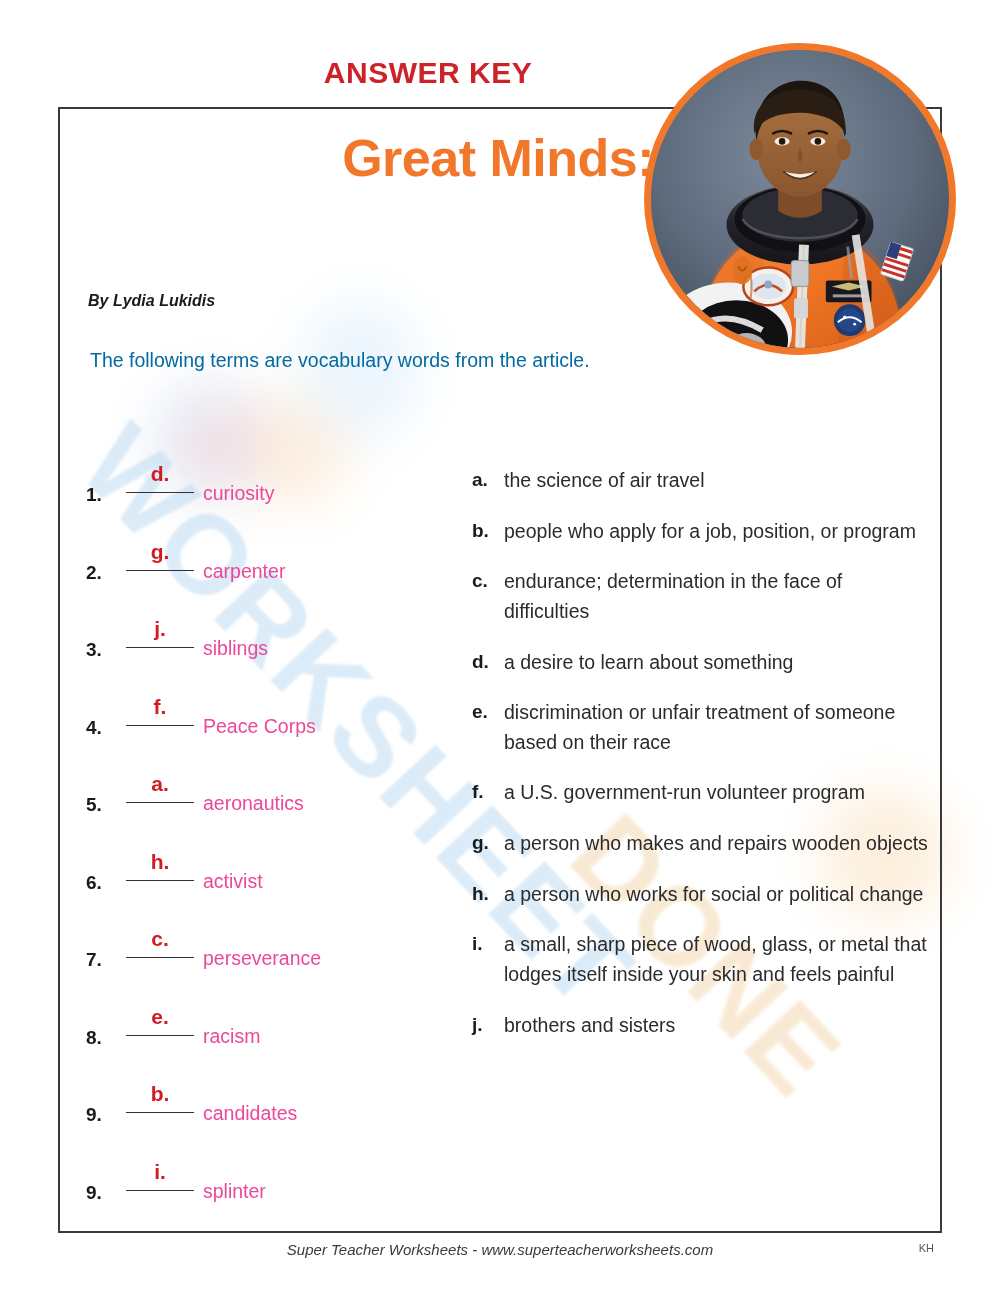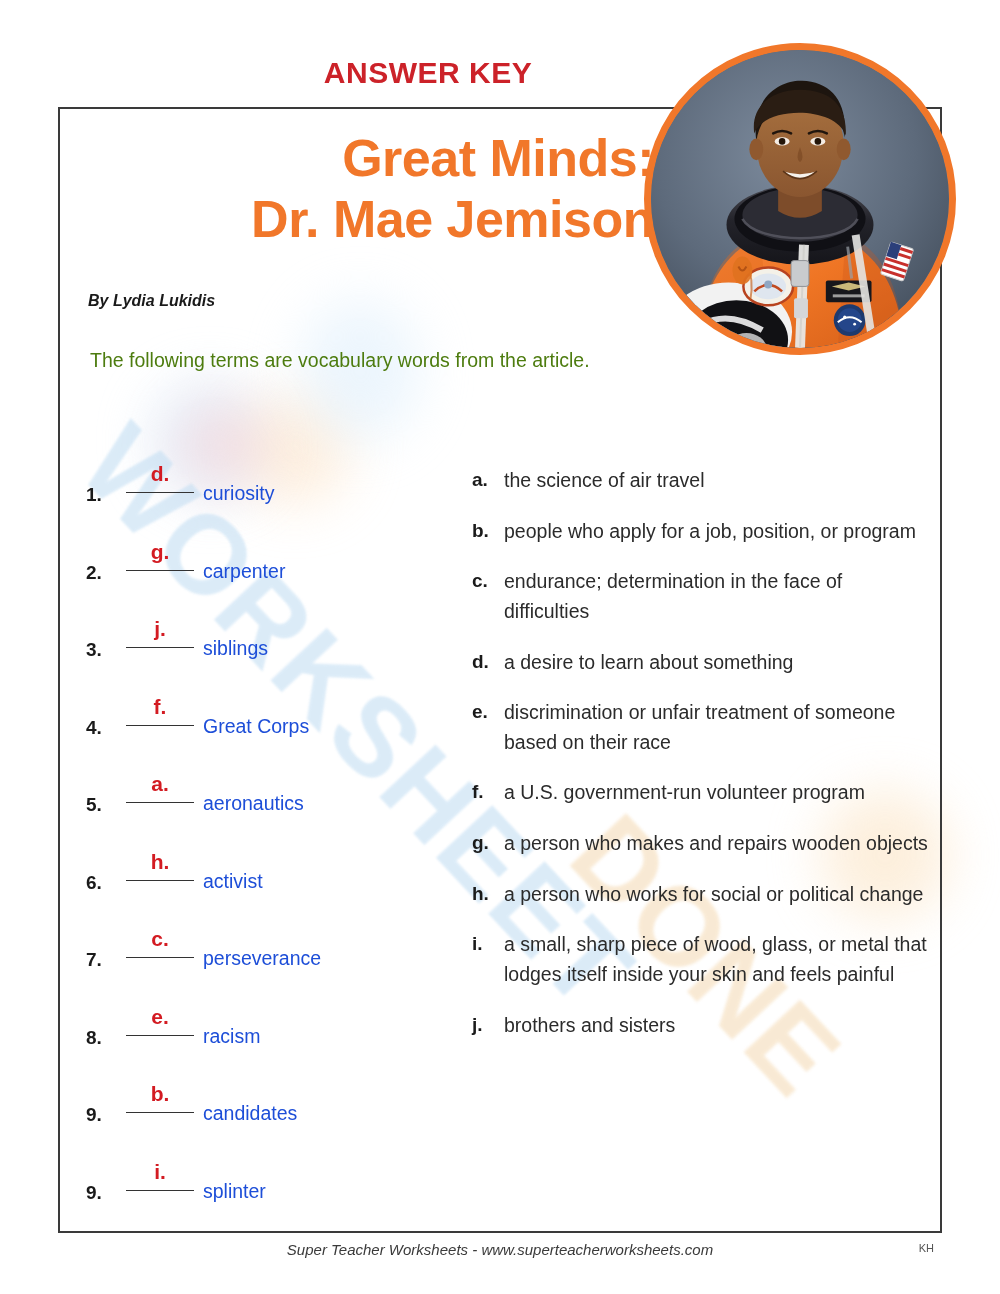--- a/index.html
+++ b/index.html
@@ -105,21 +105,21 @@
     font-style: italic;
     color: #1a1a1a;
     z-index: 4;
   }
   #instructions {
     position: absolute;
     left: 90px; top: 345px;
     width: 660px;
     font-size: 19.5px;
     line-height: 1.62;
-    color: #4d7c0f;
+    color: #0369a1;
     z-index: 4;
   }
   #instructions div { white-space: nowrap; }
 
   
   #portrait {
     position: absolute;
     left: 644px; top: 43px;
     width: 312px; height: 312px;
     border-radius: 50%;
@@ -170,21 +170,21 @@
   .q-line {
     position: absolute;
     left: 0; bottom: 11px;
     width: 68px;
     border-bottom: 1.6px solid #333;
   }
   .q-word {
     position: absolute;
     left: 117px; top: 20px;
     font-size: 19.5px;
-    color: #1d4ed8;
+    color: #ec4899;
     white-space: nowrap;
     text-align: center;
   }
 
   #right-col {
     position: absolute;
     left: 472px; top: 466px;
     width: 460px;
     z-index: 4;
   }
@@ -238,21 +238,20 @@
   <div class="wm-blob wm-b4"></div>
   <div class="wm-word wm-tan">DONE</div>
 </div>
 
 <div id="answer-key">ANSWER KEY</div>
 
 <div id="page-frame"></div>
 
 <div id="title-block">
   <div class="title-line">Great Minds:</div>
-  <div class="title-line">Dr. Mae Jemison</div>
 </div>
 
 <div id="byline">By Lydia Lukidis</div>
 
 <div id="instructions">
   <div>The following terms are vocabulary words from the article.</div>
 </div>
 
 <div id="portrait">
   <svg viewBox="0 0 300 300" preserveAspectRatio="xMidYMid slice">
@@ -385,21 +384,21 @@
         <div class="q-line"></div>
       </div>
       <div class="q-word">siblings</div>
     </div>
     <div class="q-row">
       <div class="q-num">4.</div>
       <div class="q-blank">
         <div class="q-answer">f.</div>
         <div class="q-line"></div>
       </div>
-      <div class="q-word">Great Corps</div>
+      <div class="q-word">Peace Corps</div>
     </div>
     <div class="q-row">
       <div class="q-num">5.</div>
       <div class="q-blank">
         <div class="q-answer">a.</div>
         <div class="q-line"></div>
       </div>
       <div class="q-word">aeronautics</div>
     </div>
     <div class="q-row">

